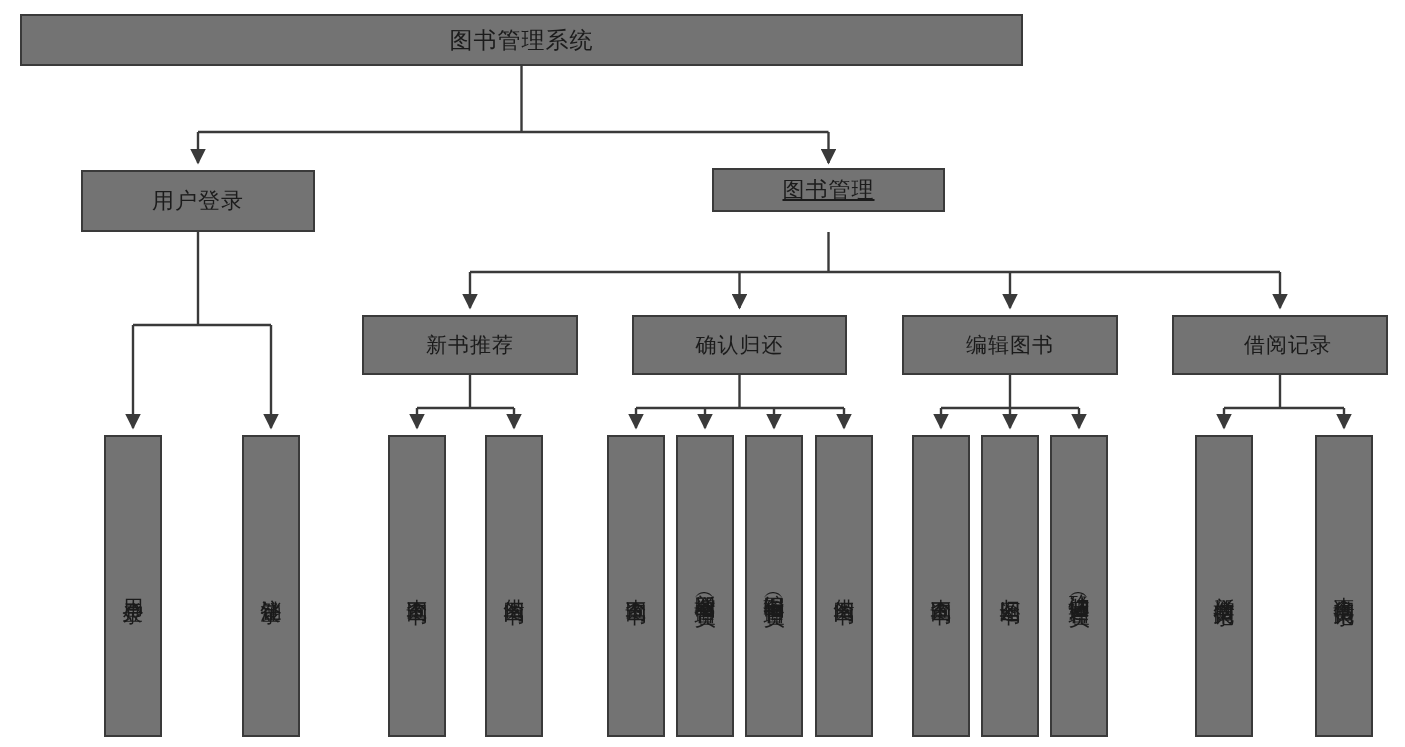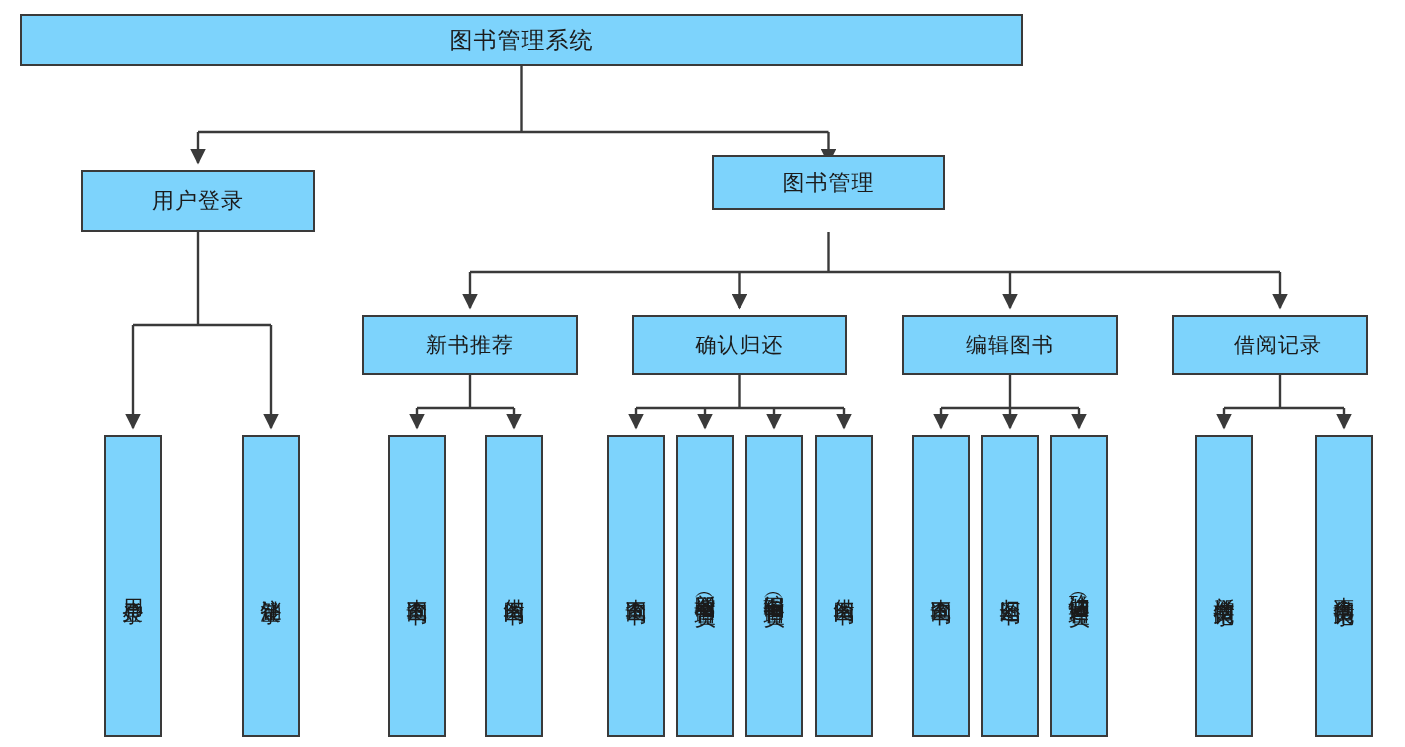--- a/index.html
+++ b/index.html
@@ -17,21 +17,21 @@
   #edges{
     position:absolute;
     left:0; top:0;
     width:1405px;
     height:747px;
     pointer-events:none;
   }
   .node{
     position:absolute;
     box-sizing:border-box;
-    background:#7dd3fc;
+    background:#737373;
     border:2.2px solid #3a3a3a;
     display:flex;
     align-items:center;
     justify-content:center;
     text-align:left;
     color:#1b1b1b;
     z-index:3;
   }
   .node.root{
     border-width:2.6px;
@@ -131,34 +131,34 @@
     </g>
   </svg>
 
   <div class="node root" style="left:20px;top:14px;width:1003px;height:52px;">
     <span>图书管理系统</span>
   </div>
 
   <div class="node lvl2" style="left:81px;top:170px;width:234px;height:62px;">
     <span>用户登录</span>
   </div>
-  <div class="node lvl2" style="left:712px;top:155px;width:233px;height:55px;">
+  <div class="node lvl2" style="left:712px;top:168px;width:233px;height:44px;text-decoration:underline;">
     <span>图书管理</span>
   </div>
 
   <div class="node lvl3" style="left:362px;top:315px;width:216px;height:60px;">
     <span>新书推荐</span>
   </div>
   <div class="node lvl3" style="left:632px;top:315px;width:215px;height:60px;">
     <span>确认归还</span>
   </div>
   <div class="node lvl3" style="left:902px;top:315px;width:216px;height:60px;">
     <span>编辑图书</span>
   </div>
-  <div class="node lvl3" style="left:1172px;top:315px;width:196px;height:60px;padding-left:16px;">
+  <div class="node lvl3" style="left:1172px;top:315px;width:216px;height:60px;padding-left:16px;">
     <span>借阅记录</span>
   </div>
 
   <div class="node leaf" style="left:104px;top:435px;width:58px;height:302px;">
     <span class="vtext">用户登录</span>
   </div>
   <div class="node leaf" style="left:242px;top:435px;width:58px;height:302px;">
     <span class="vtext">注销登录</span>
   </div>
 

